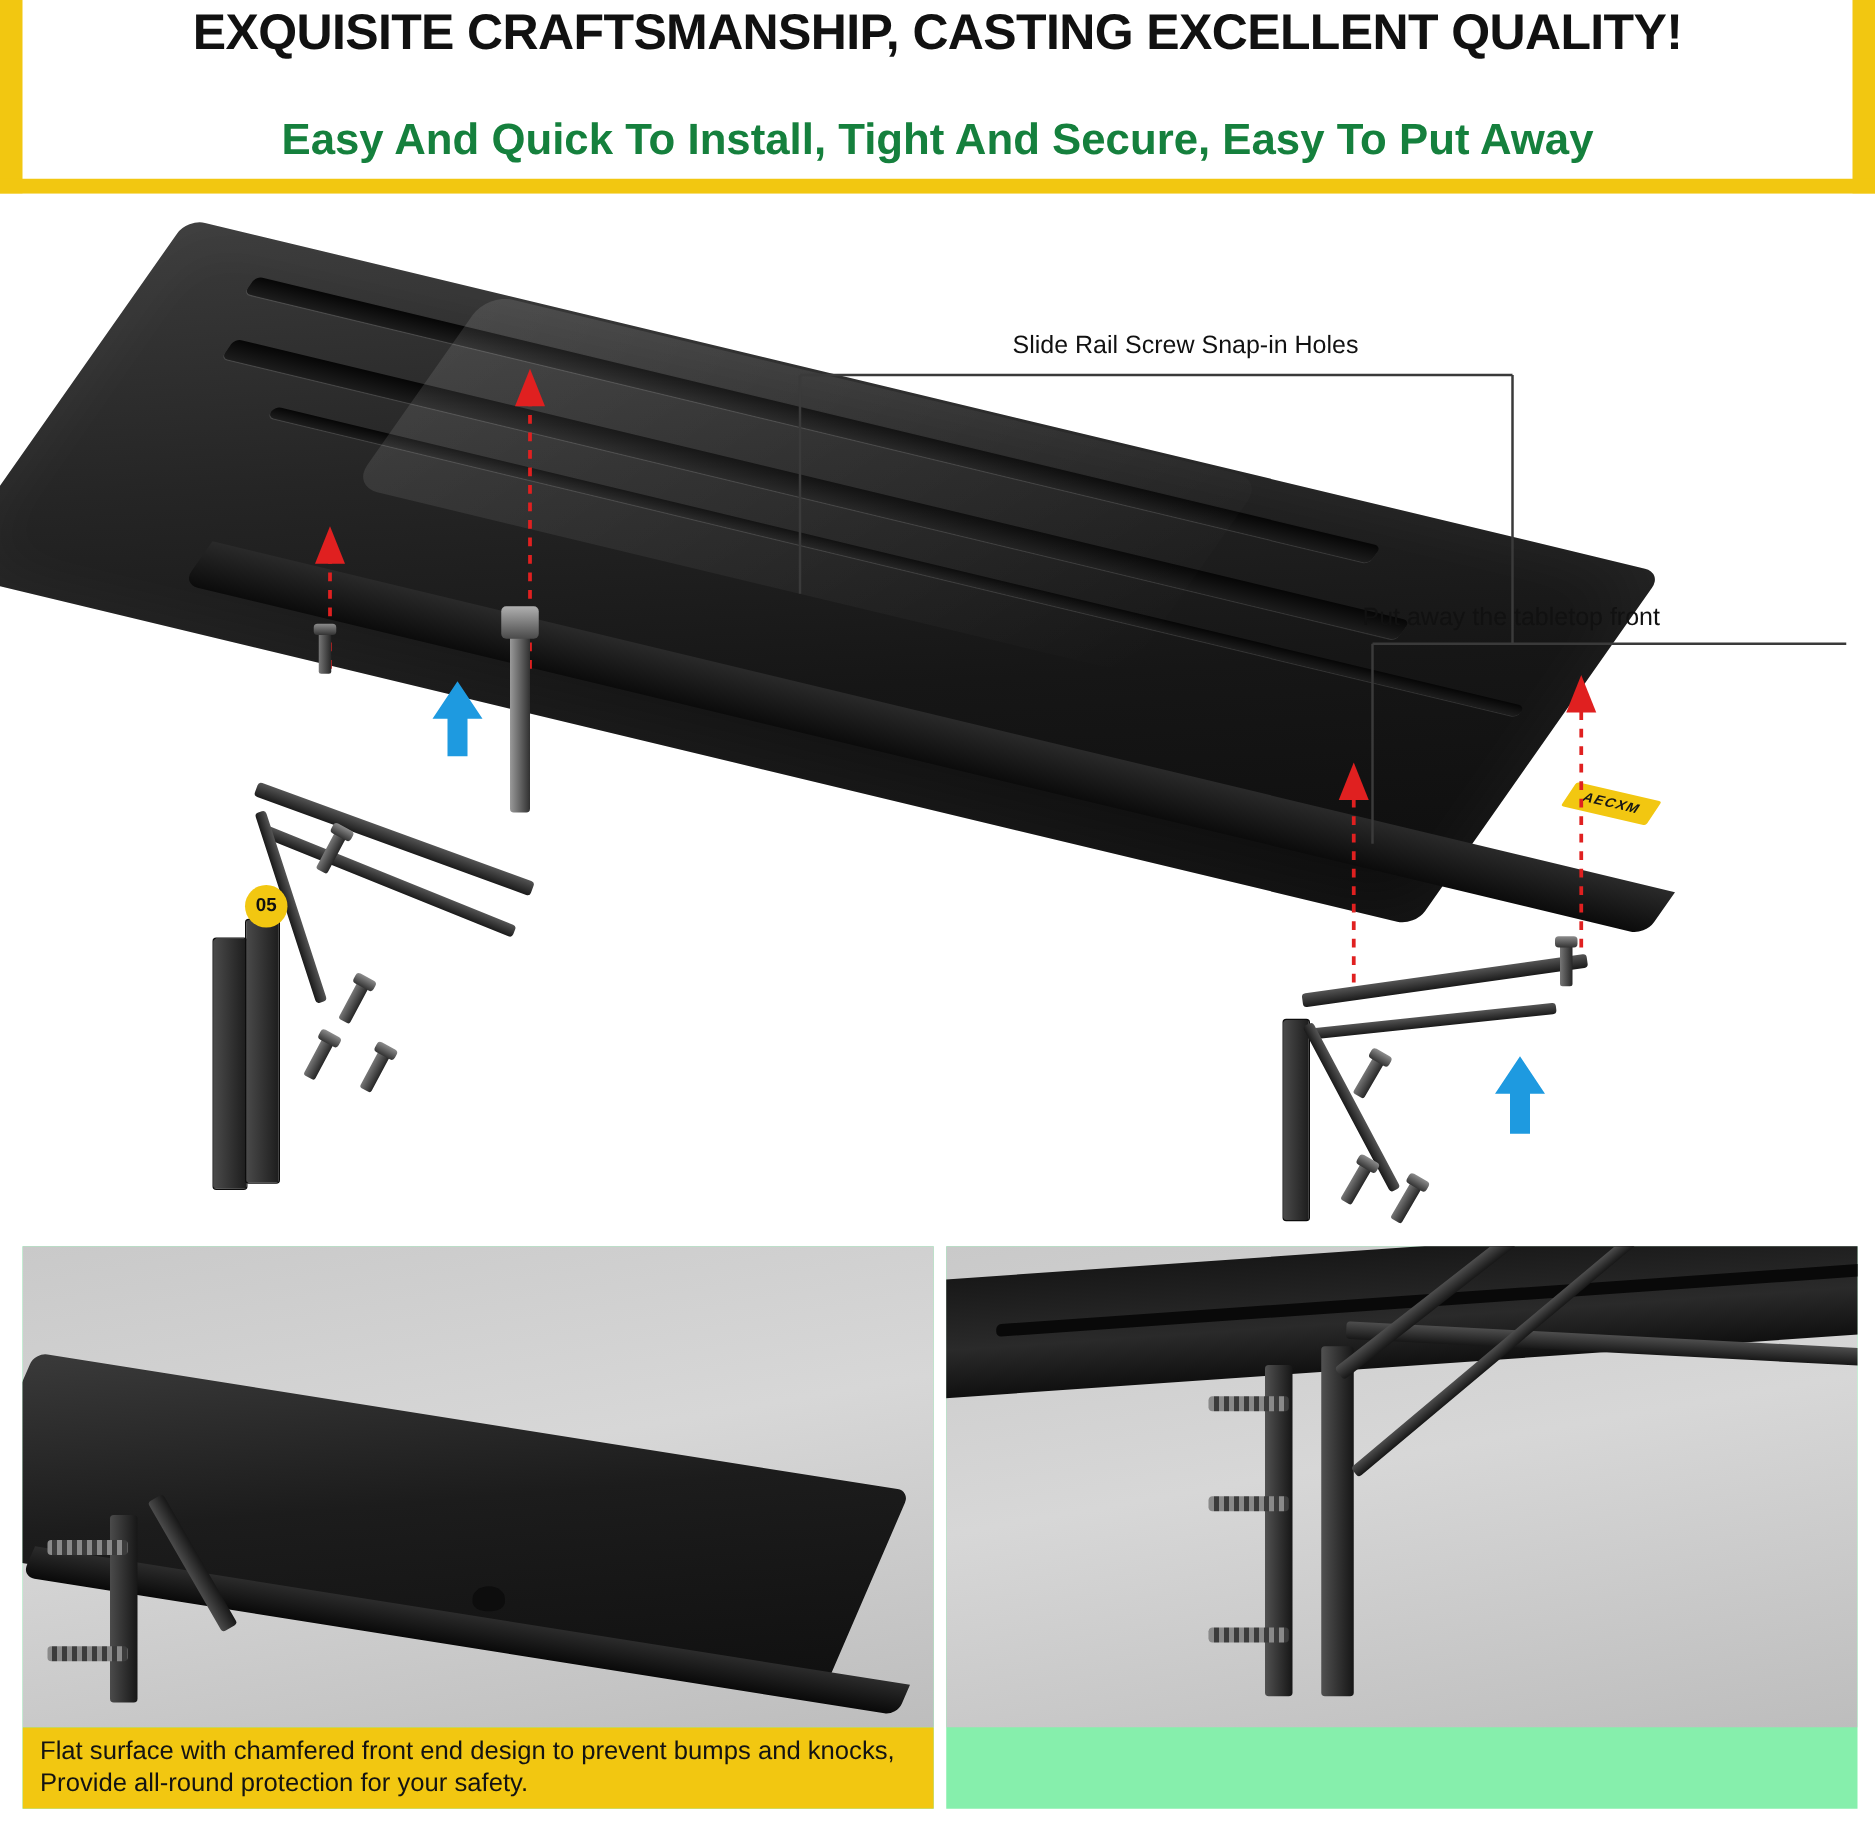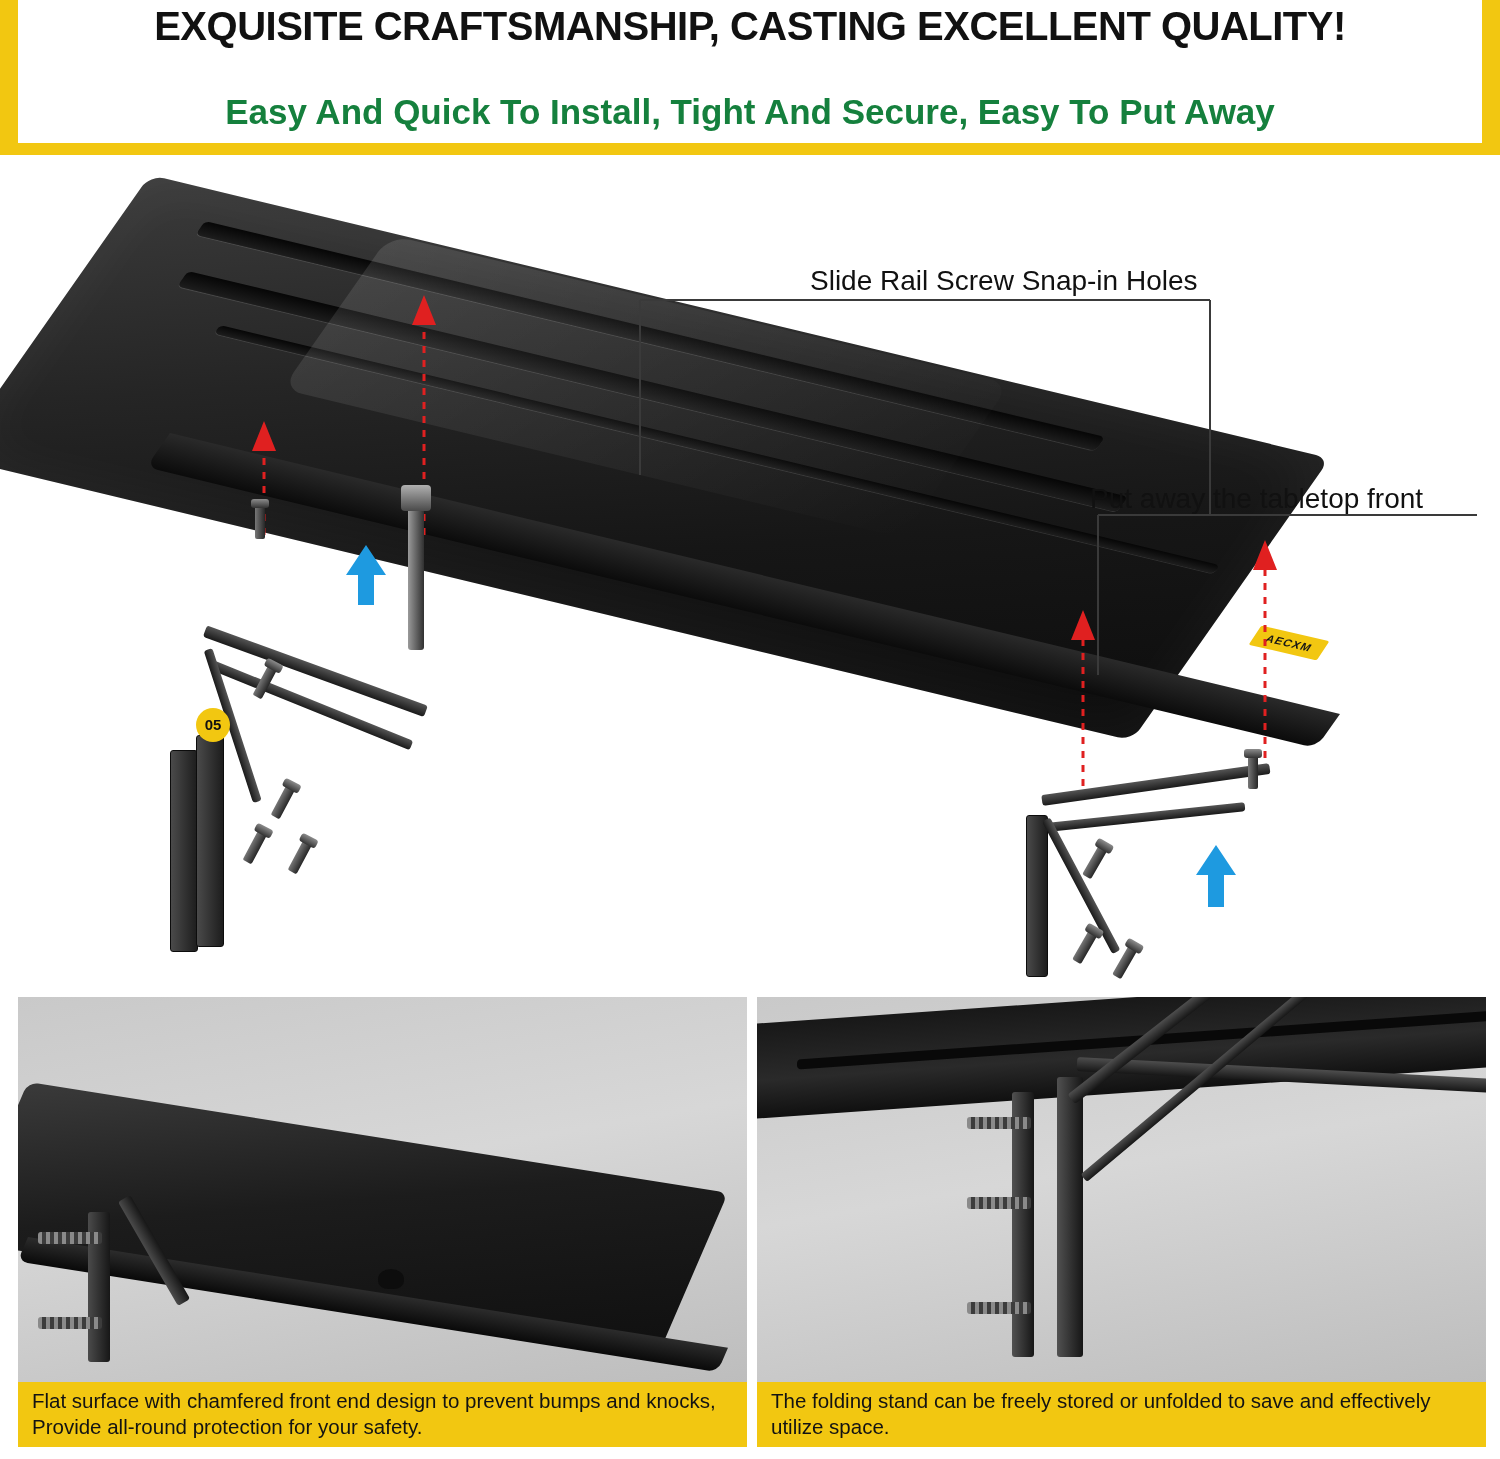--- a/index.html
+++ b/index.html
@@ -174,21 +174,21 @@
     color: #111;
     font-size: 15px;
     font-weight: bold;
     text-align: center;
     line-height: 34px;
   }
 
   
   .callout-text {
     position: absolute;
-    font-size: 28px;
+    font-size: 20px;
     color: #111111;
     white-space: nowrap;
     font-family: "Liberation Sans", sans-serif;
   }
 
   
   .panel {
     position: absolute;
     top: 997px;
     width: 729px;
@@ -394,16 +394,13 @@
     <div class="rp-rail"></div>
     <div class="rp-post" style="left:300px; top:80px; width:26px; height:280px;"></div>
     <div class="rp-post" style="left:255px; top:95px; width:22px; height:265px;"></div>
     <div class="rp-arm" style="left:320px; top:60px; width:420px; height:14px; transform:rotate(3deg); transform-origin:left center;"></div>
     <div class="rp-arm" style="left:318px; top:95px; width:330px; height:12px; transform:rotate(-38deg); transform-origin:left bottom;"></div>
     <div class="rp-arm" style="left:330px; top:175px; width:300px; height:10px; transform:rotate(-40deg); transform-origin:left bottom;"></div>
     <div class="bolt" style="left:210px; top:120px;"></div>
     <div class="bolt" style="left:210px; top:200px;"></div>
     <div class="bolt" style="left:210px; top:305px;"></div>
   </div>
-  <div class="panel-caption">
-    <p>The folding stand can be freely stored or unfolded to save and effectively utilize space.</p>
-  </div>
 </div>
 
 </body></html>

